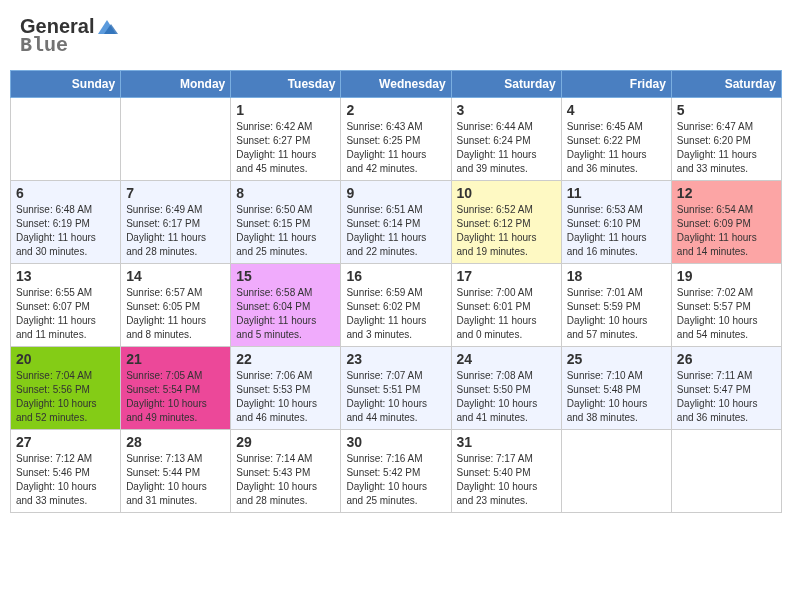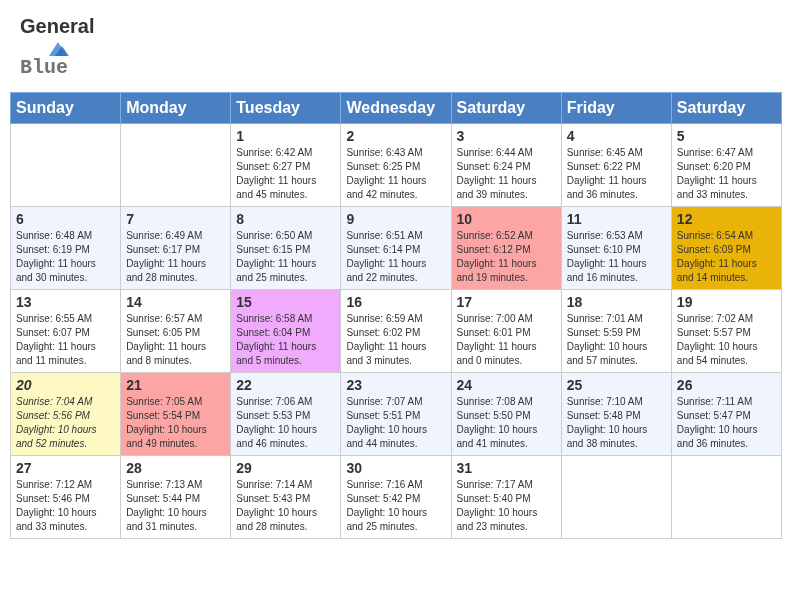--- a/index.html
+++ b/index.html
@@ -35,23 +35,23 @@
       color: #555;
     }
     .calendar {
       width: 100%;
       border-collapse: collapse;
       font-size: 11px;
     }
     .calendar th {
       background-color: #4a7fc1;
       color: #fff;
-      text-align: left;
+      text-align: right;
       padding: 6px 5px;
-      font-size: 16px;
+      font-size: 12px;
       border: 1px solid #7aaee0;
     }
     .calendar td {
       border: 1px solid #ccc;
       vertical-align: top;
       padding: 4px 5px;
       min-height: 70px;
       height: 80px;
       color: #333;
       width: 110px;
@@ -78,21 +78,21 @@
     }
     .calendar thead tr th {
       background-color: #4a7fc1;
     }
   </style>
 </head>
 <body>
 
 <div class="header">
   <div class="logo">
-    <div style="display:flex; align-items:center;flex-direction:column;">
+    <div style="display:flex; align-items:center;">
       <span style="font-size:20px; font-weight:bold; color:#333;">General</span>
       <svg width="22" height="22" viewBox="0 0 22 22" style="margin-left:2px;">
         <polygon points="2,18 11,4 20,18" fill="#4a90d9" opacity="0.9"></polygon>
         <polygon points="8,18 15,8 22,18" fill="#2a6db5" opacity="0.8"></polygon>
       </svg>
     </div>
     <span style="font-size:20px; font-weight:bold; color:#737373; margin-top:-4px;font-family:Liberation Mono, monospace;">Blue</span>
   </div>
   <div class="title-block">
     <div class="month-title"></div>
@@ -147,29 +147,29 @@
           <div class="day-info">Sunrise: 6:49 AM<br>Sunset: 6:17 PM<br>Daylight: 11 hours and 28 minutes.</div>
         </td>
         <td style="background-color: rgb(240, 244, 255);">
           <span class="day-number">8</span>
           <div class="day-info">Sunrise: 6:50 AM<br>Sunset: 6:15 PM<br>Daylight: 11 hours and 25 minutes.</div>
         </td>
         <td style="background-color: rgb(240, 244, 255);">
           <span class="day-number">9</span>
           <div class="day-info">Sunrise: 6:51 AM<br>Sunset: 6:14 PM<br>Daylight: 11 hours and 22 minutes.</div>
         </td>
-        <td style="background-color: #fca5a5;">
+        <td style="background-color: #fef9c3;">
           <span class="day-number">10</span>
           <div class="day-info">Sunrise: 6:52 AM<br>Sunset: 6:12 PM<br>Daylight: 11 hours and 19 minutes.</div>
         </td>
         <td style="background-color: rgb(240, 244, 255);">
           <span class="day-number">11</span>
           <div class="day-info">Sunrise: 6:53 AM<br>Sunset: 6:10 PM<br>Daylight: 11 hours and 16 minutes.</div>
         </td>
-        <td style="background-color: #eab308;">
+        <td style="background-color: #fca5a5;">
           <span class="day-number">12</span>
           <div class="day-info">Sunrise: 6:54 AM<br>Sunset: 6:09 PM<br>Daylight: 11 hours and 14 minutes.</div>
         </td>
       </tr>
       <tr>
         <td style="background-color: rgb(255, 255, 255); border-radius: 29px;">
           <span class="day-number">13</span>
           <div class="day-info">Sunrise: 6:55 AM<br>Sunset: 6:07 PM<br>Daylight: 11 hours and 11 minutes.</div>
         </td>
         <td style="background-color: rgb(255, 255, 255);">
@@ -191,25 +191,25 @@
         <td style="background-color: rgb(255, 255, 255);">
           <span class="day-number">18</span>
           <div class="day-info">Sunrise: 7:01 AM<br>Sunset: 5:59 PM<br>Daylight: 10 hours and 57 minutes.</div>
         </td>
         <td style="background-color: rgb(255, 255, 255); border-radius: 28px;">
           <span class="day-number">19</span>
           <div class="day-info">Sunrise: 7:02 AM<br>Sunset: 5:57 PM<br>Daylight: 10 hours and 54 minutes.</div>
         </td>
       </tr>
       <tr>
-        <td style="background-color: #fef9c3; font-style: italic;">
+        <td style="background-color: #84cc16;">
           <span class="day-number">20</span>
           <div class="day-info">Sunrise: 7:04 AM<br>Sunset: 5:56 PM<br>Daylight: 10 hours and 52 minutes.</div>
         </td>
-        <td style="background-color: #fca5a5;">
+        <td style="background-color: #ec4899;">
           <span class="day-number">21</span>
           <div class="day-info">Sunrise: 7:05 AM<br>Sunset: 5:54 PM<br>Daylight: 10 hours and 49 minutes.</div>
         </td>
         <td style="background-color: rgb(240, 244, 255);">
           <span class="day-number">22</span>
           <div class="day-info">Sunrise: 7:06 AM<br>Sunset: 5:53 PM<br>Daylight: 10 hours and 46 minutes.</div>
         </td>
         <td style="background-color: rgb(240, 244, 255);">
           <span class="day-number">23</span>
           <div class="day-info">Sunrise: 7:07 AM<br>Sunset: 5:51 PM<br>Daylight: 10 hours and 44 minutes.</div>

